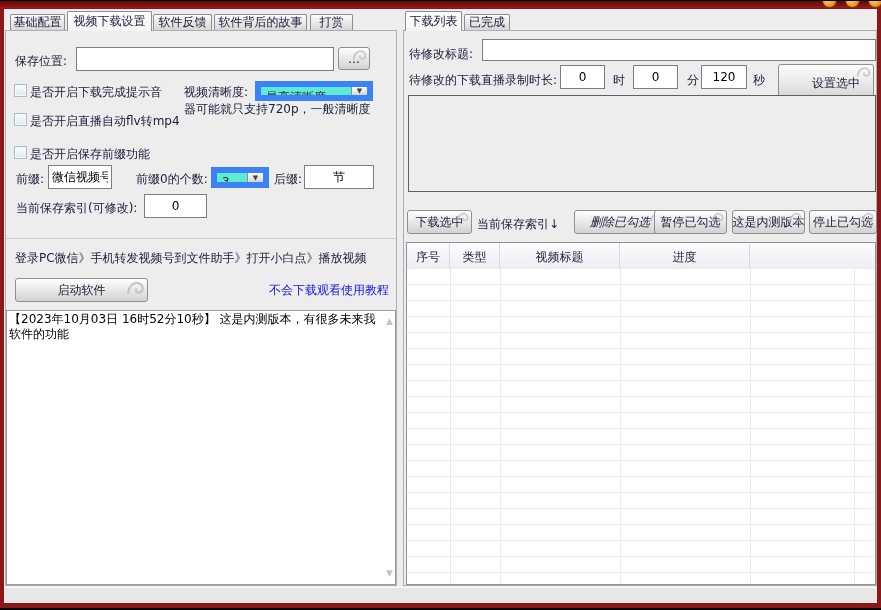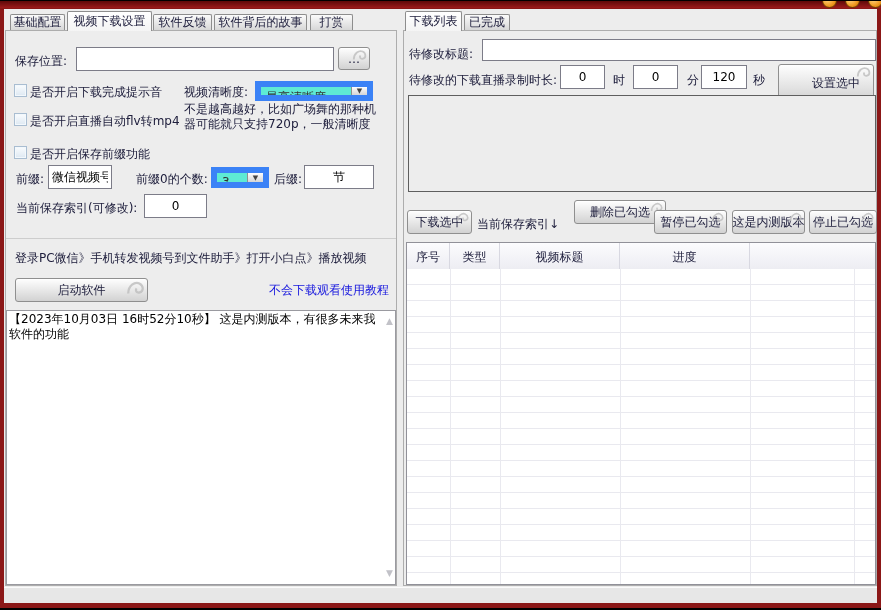--- a/index.html
+++ b/index.html
@@ -94,21 +94,20 @@
         </div>
 
         <div class="chk" style="left:8px;top:53px;"></div>
         <div class="lbl" style="left:24px;top:53px;">是否开启下载完成提示音</div>
         <div class="lbl" style="left:178px;top:53px;">视频清晰度:</div>
         <div class="dd" style="left:249px;top:50px;width:118px;height:20px;">
           <span class="val">最高清晰度</span>
           <span class="arrow">▼</span>
         </div>
         <div class="hint" style="left:178px;top:71px;">
-          <div>不是越高越好，比如广场舞的那种机</div>
           <div>器可能就只支持720p，一般清晰度</div>
         </div>
 
         <div class="chk" style="left:8px;top:82px;"></div>
         <div class="lbl" style="left:24px;top:82px;">是否开启直播自动flv转mp4</div>
 
         <div class="chk" style="left:8px;top:115px;"></div>
         <div class="lbl" style="left:24px;top:115px;">是否开启保存前缀功能</div>
 
         <div class="lbl" style="left:10px;top:140px;">前缀:</div>
@@ -170,21 +169,21 @@
 
         <div id="dlbox"></div>
 
         <div class="btn" style="left:3px;top:179px;width:65px;height:24px;">
           <span>下载选中</span>
           <svg class="swirl" width="14" height="14" viewBox="0 0 18 18">
               <path d="M2 13 C2 6 8 2 12 4 C16 6 16 11 12.5 12 C9.5 12.8 8 10.5 9.5 8.5" stroke="#bdbdbd" stroke-width="2" fill="none"></path>
             </svg>
         </div>
         <div class="lbl" style="left:73px;top:185px;">当前保存索引↓</div>
-        <div class="btn" style="left:170px;top:169px;width:92px;height:24px;">
+        <div class="btn" style="left:170px;top:179px;width:92px;height:24px;font-style:italic;">
           <span>删除已勾选</span>
           <svg class="swirl" width="14" height="14" viewBox="0 0 18 18">
               <path d="M2 13 C2 6 8 2 12 4 C16 6 16 11 12.5 12 C9.5 12.8 8 10.5 9.5 8.5" stroke="#bdbdbd" stroke-width="2" fill="none"></path>
             </svg>
         </div>
         <div class="btn" style="left:250px;top:179px;width:73px;height:24px;">
           <span>暂停已勾选</span>
           <svg class="swirl" width="14" height="14" viewBox="0 0 18 18">
               <path d="M2 13 C2 6 8 2 12 4 C16 6 16 11 12.5 12 C9.5 12.8 8 10.5 9.5 8.5" stroke="#bdbdbd" stroke-width="2" fill="none"></path>
             </svg>

